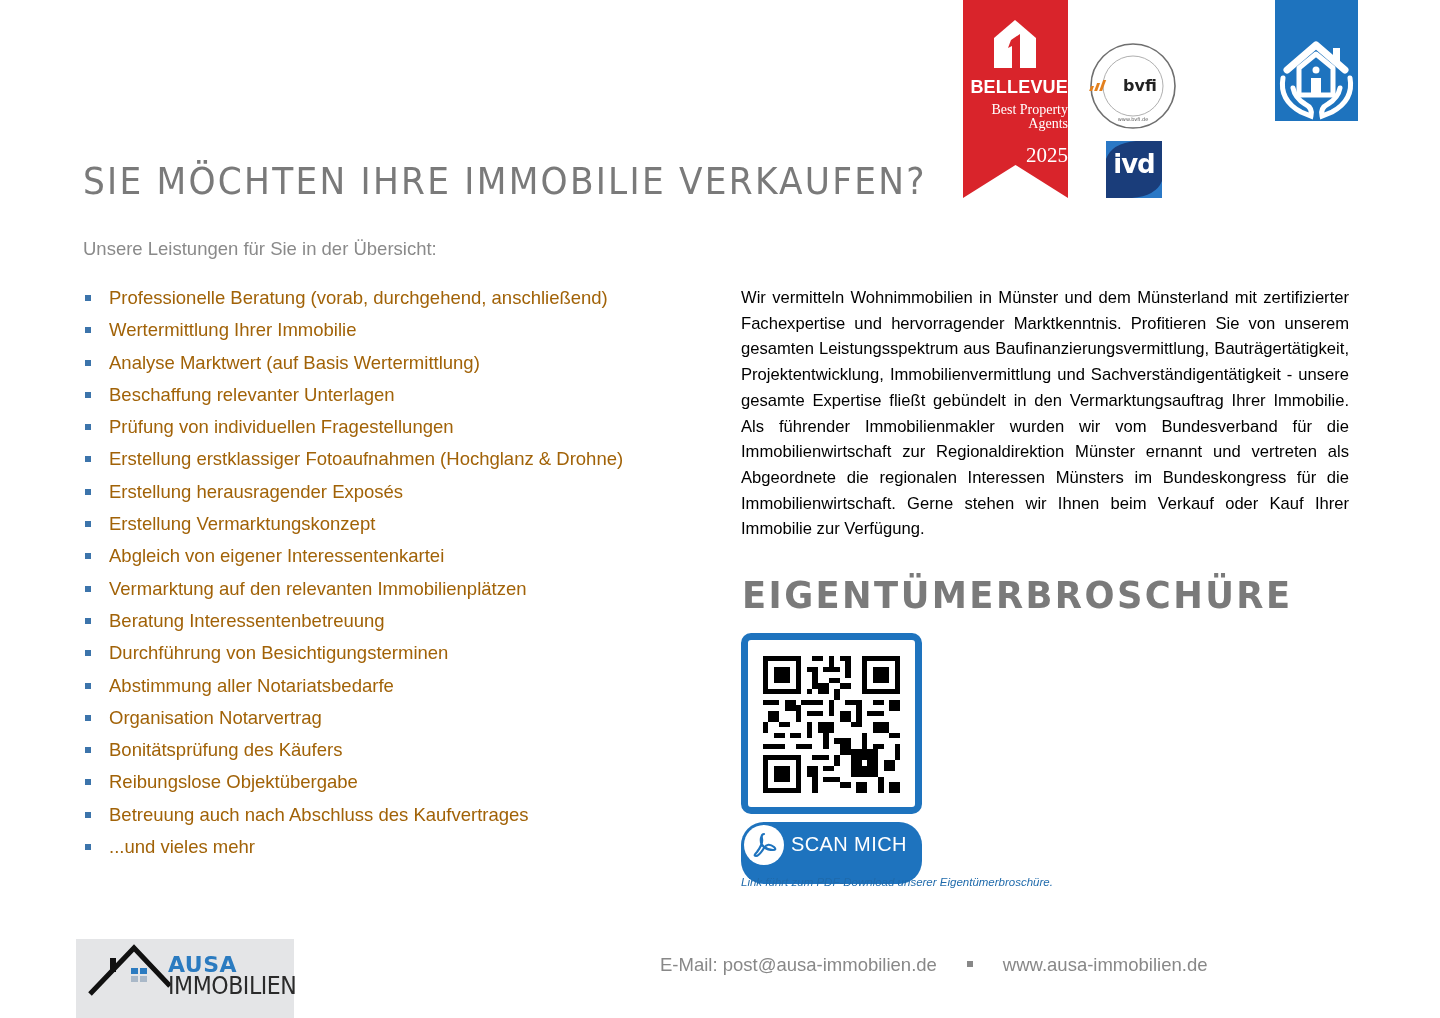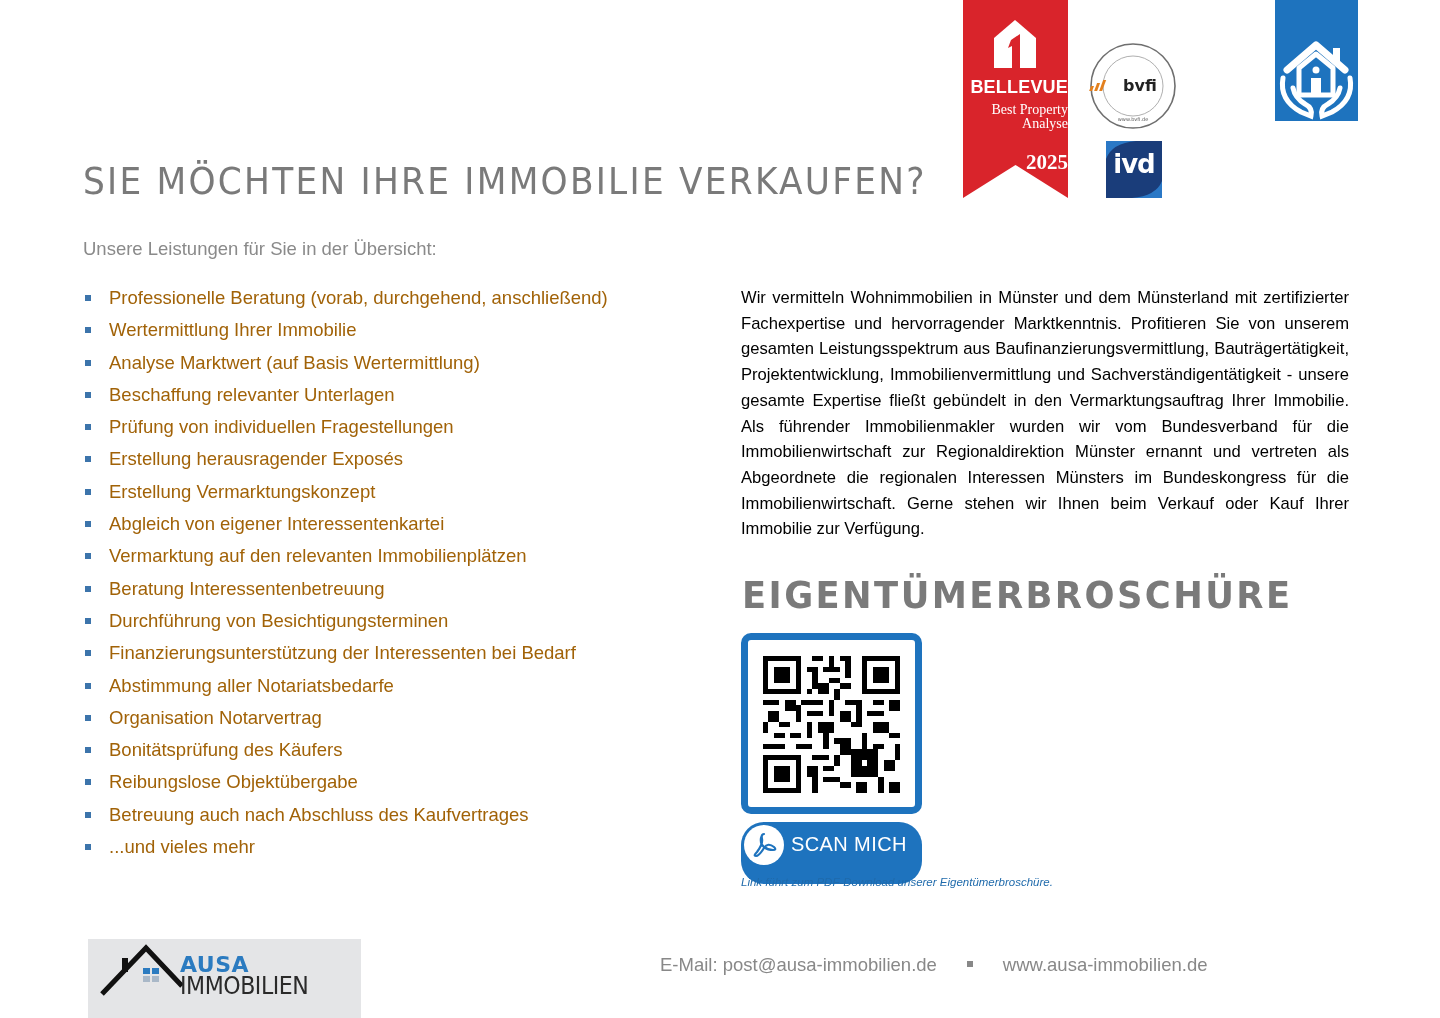--- a/index.html
+++ b/index.html
@@ -9,21 +9,21 @@
   }
   .abs { position:absolute; }
 
   
   #bellevue { left:963px; top:0; width:105px; height:198px; }
   #bellevue svg { display:block; }
   .bv-text { position:absolute; left:0; width:105px; text-align:right; color:#fff; }
   .bv-title { top:77px; font-family:"Liberation Sans", sans-serif; font-weight:bold; font-size:18px; letter-spacing:0.2px; }
   .bv-sub1 { top:103px; font-family:"Liberation Serif", serif; font-size:14px; line-height:14px; }
   .bv-sub2 { top:117px; font-family:"Liberation Serif", serif; font-size:14px; line-height:14px; }
-  .bv-year { top:151px; font-family:"Liberation Serif", serif; font-size:21px; line-height:22px;font-weight:bold; }
+  .bv-year { top:144px; font-family:"Liberation Serif", serif; font-size:21px; line-height:22px; }
 
   
   #bvfi { left:1089px; top:42px; width:88px; height:88px; }
   
   #ivd { left:1106px; top:141px; width:56px; height:57px; background:#1a3d7a; overflow:hidden; }
   #ivd .ivd-text { position:absolute; left:0; top:8px; width:56px; text-align:center; color:#fff; font-family:"DejaVu Sans", sans-serif; font-weight:bold; font-size:26px; letter-spacing:-1px; }
 
   
   #house-tile { left:1275px; top:0; width:83px; height:121px; background:#1e73be; }
 
@@ -45,40 +45,40 @@
   #qr-frame { left:741px; top:633px; width:181px; height:181px; box-sizing:border-box; border:7px solid #1e73be; border-radius:10px; background:#fff; }
   #qr-frame svg { position:absolute; left:15px; top:16px; }
 
   #scan-btn { left:741px; top:822px; width:181px; height:62px; background:#1e73be; border-radius:23px; box-sizing:border-box; }
   #scan-btn .pdf-circle { position:absolute; left:3px; top:3px; width:40px; height:40px; border-radius:50%; background:#fff; }
   #scan-btn .scan-label { position:absolute; left:50px; top:11px; color:#fff; font-size:20px; letter-spacing:0.4px; white-space:nowrap; }
 
   #scan-note { left:741px; top:876px; font-size:11.5px; font-style:italic; color:#1f6aab; white-space:nowrap; }
 
   
-  #logo-box { left:88px; top:939px; width:273px; height:79px; background:#e4e5e7;text-align:center; }
+  #logo-box { left:76px; top:939px; width:218px; height:79px; background:#e4e5e7;text-align:center; }
   #logo-box .ausa { position:absolute; left:92px; top:13px; font-family:"DejaVu Sans", sans-serif; font-weight:bold; font-size:22px; color:#2b7bc0; letter-spacing:0.5px; }
   #logo-box .immo { position:absolute; left:92px; top:33px; font-family:"DejaVu Sans", sans-serif; font-size:24px; color:#2a2a2a; letter-spacing:-0.5px; transform:scaleX(0.92); transform-origin:left top; }
 
   #contact { left:660px; top:954px; font-size:18.5px; color:#888; white-space:nowrap; }
   #contact .sep { display:inline-block; width:6px; height:6px; background:#888; margin:0 30px 4px 30px; vertical-align:middle; }
 </style>
 </head>
 <body>
 
 <div id="bellevue" class="abs">
   <svg width="105" height="198" viewBox="0 0 105 198">
     <polygon points="0,0 105,0 105,198 52.5,165 0,198" fill="#d9242b"></polygon>
 
     <polygon points="52,20 73,38 73,68 31,68 31,38" fill="#fff"></polygon>
     <path d="M48,40 L57,34 L57,68 L49,68 L49,46 L45,48 Z" fill="#d9242b"></path>
   </svg>
   <div class="bv-text bv-title">BELLEVUE</div>
   <div class="bv-text bv-sub1">Best Property</div>
-  <div class="bv-text bv-sub2">Analyse</div>
+  <div class="bv-text bv-sub2">Agents</div>
   <div class="bv-text bv-year">2025</div>
 </div>
 
 <div id="bvfi" class="abs">
   <svg width="88" height="88" viewBox="0 0 88 88">
     <circle cx="44" cy="44" r="42" fill="#fff" stroke="#6f6f6f" stroke-width="1.6"></circle>
     <circle cx="44" cy="44" r="30" fill="#fff" stroke="#9a9a9a" stroke-width="0.8"></circle>
     <g fill="#e3801e">
       <rect x="18" y="44" width="3" height="5" transform="skewX(-20)"></rect>
       <rect x="23" y="41" width="3" height="8" transform="skewX(-20)"></rect>
@@ -111,27 +111,27 @@
 
 <h1 id="headline" class="abs" style="margin:0">SIE MÖCHTEN IHRE IMMOBILIE VERKAUFEN?</h1>
 <div id="intro" class="abs">Unsere Leistungen für Sie in der Übersicht:</div>
 
 <ul id="services" class="abs">
   <li><span class="bullet"></span><span>Professionelle Beratung (vorab, durchgehend, anschließend)</span></li>
   <li><span class="bullet"></span><span>Wertermittlung Ihrer Immobilie</span></li>
   <li><span class="bullet"></span><span>Analyse Marktwert (auf Basis Wertermittlung)</span></li>
   <li><span class="bullet"></span><span>Beschaffung relevanter Unterlagen</span></li>
   <li><span class="bullet"></span><span>Prüfung von individuellen Fragestellungen</span></li>
+  <li><span class="bullet"></span><span>Erstellung erstklassiger Fotoaufnahmen (Hochglanz &amp; Drohne)</span></li>
   <li><span class="bullet"></span><span>Erstellung herausragender Exposés</span></li>
   <li><span class="bullet"></span><span>Erstellung Vermarktungskonzept</span></li>
   <li><span class="bullet"></span><span>Abgleich von eigener Interessentenkartei</span></li>
   <li><span class="bullet"></span><span>Vermarktung auf den relevanten Immobilienplätzen</span></li>
   <li><span class="bullet"></span><span>Beratung Interessentenbetreuung</span></li>
   <li><span class="bullet"></span><span>Durchführung von Besichtigungsterminen</span></li>
-  <li><span class="bullet"></span><span>Finanzierungsunterstützung der Interessenten bei Bedarf</span></li>
   <li><span class="bullet"></span><span>Abstimmung aller Notariatsbedarfe</span></li>
   <li><span class="bullet"></span><span>Organisation Notarvertrag</span></li>
   <li><span class="bullet"></span><span>Bonitätsprüfung des Käufers</span></li>
   <li><span class="bullet"></span><span>Reibungslose Objektübergabe</span></li>
   <li><span class="bullet"></span><span>Betreuung auch nach Abschluss des Kaufvertrages</span></li>
   <li><span class="bullet"></span><span>...und vieles mehr</span></li>
 </ul>
 
 <p id="about" class="abs" style="margin:0">Wir vermitteln Wohnimmobilien in Münster und dem Münsterland mit zertifizierter Fachexpertise und hervorragender Marktkenntnis. Profitieren Sie von unserem gesamten Leistungsspektrum aus Baufinanzierungsvermitt­lung, Bauträgertätigkeit, Projektentwicklung, Immobilienvermittlung und Sachverständigentätigkeit - unsere gesamte Expertise fließt gebündelt in den Vermarktungsauftrag Ihrer Immobilie. Als führender Immobilienmakler wurden wir vom Bundesverband für die Immobilienwirtschaft zur Regionaldirektion Münster ernannt und vertreten als Abgeordnete die regionalen Interessen Münsters im Bundeskongress für die Immobilienwirtschaft. Gerne stehen wir Ihnen beim Verkauf oder Kauf Ihrer Immobilie zur Verfügung.</p>
 

